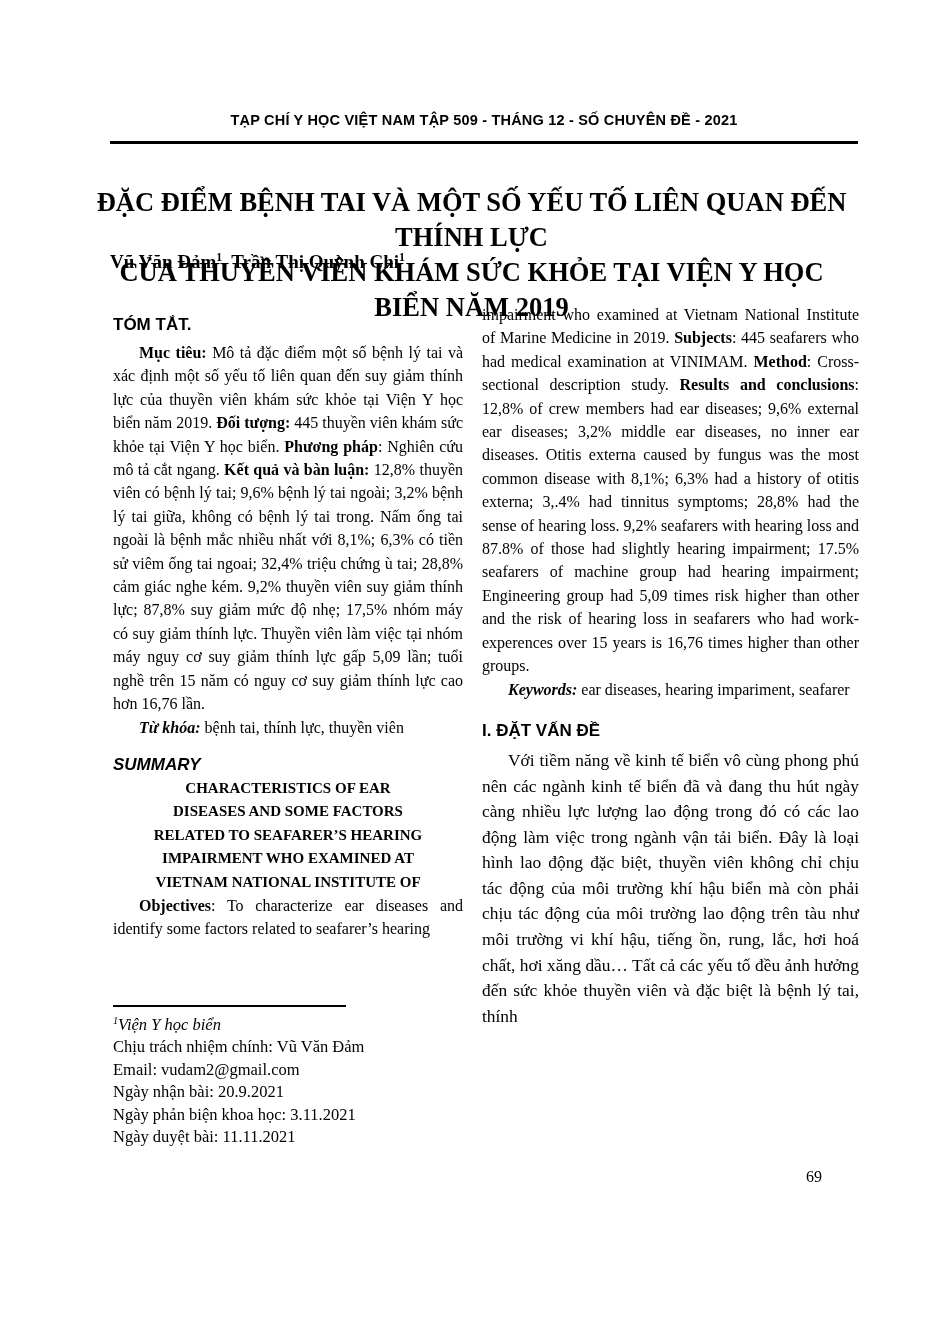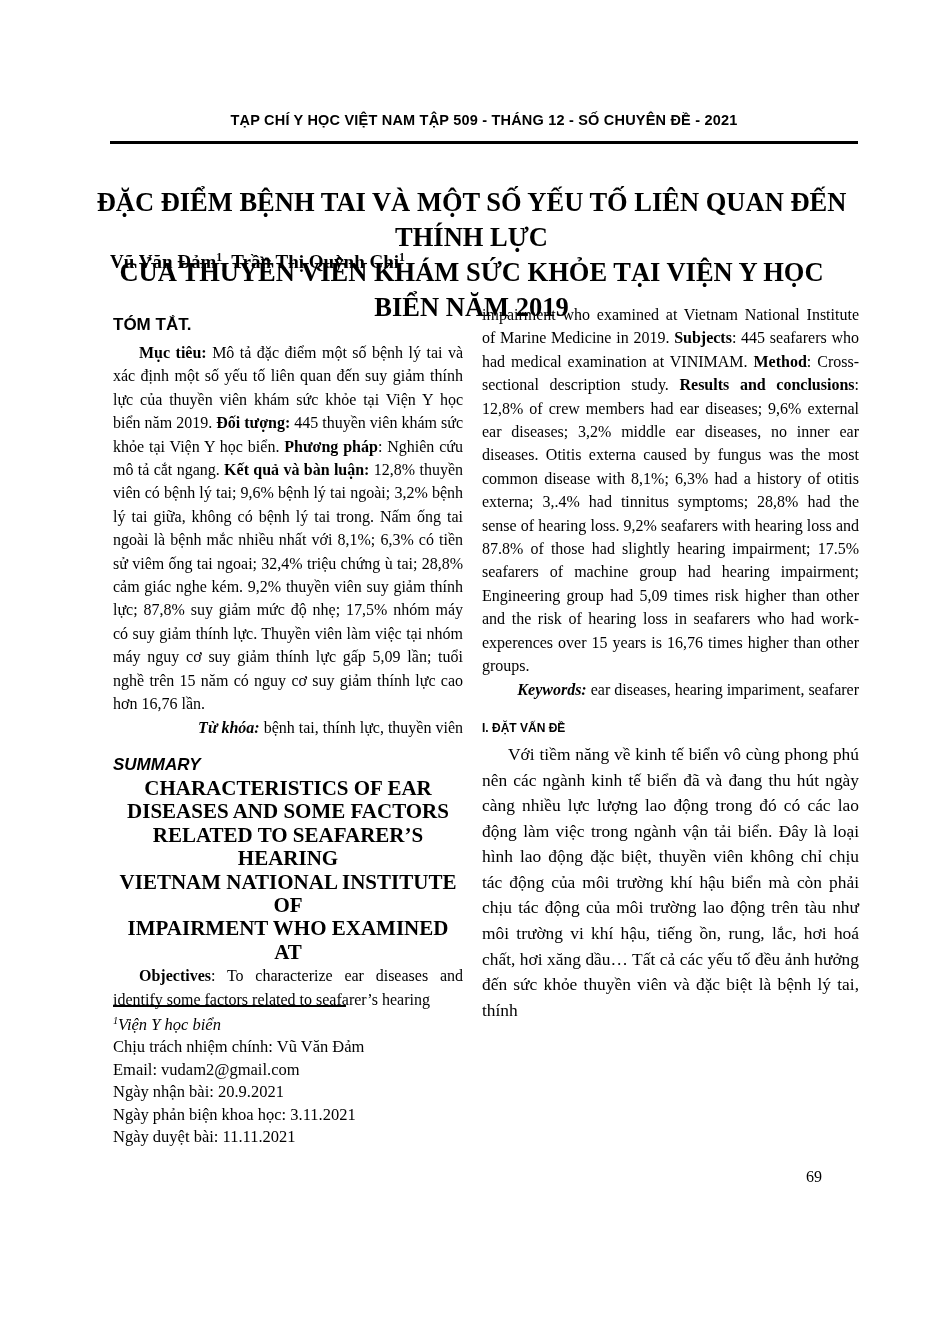--- a/index.html
+++ b/index.html
@@ -46,29 +46,29 @@
   }
   .col { position: absolute; }
   .col-left  { top: 315px; left: 113px; width: 350px; }
   .col-right { top: 303px; left: 482px; width: 377px; }
   .h-sans {
     font-family: "Liberation Sans", sans-serif;
     font-weight: bold;
     font-size: 17px;
     margin: 0 0 6px 0;
   }
-  .body-sm { font-size: 16px; line-height: 23.4px; margin: 0; text-align: right; }
+  .body-sm { font-size: 16px; line-height: 23.4px; margin: 0; }
   .body-lg { font-size: 17.4px; line-height: 25.6px; margin: 0; }
   .justify { text-align: justify; }
   .indent  { text-indent: 26px; }
   .mt-summary { margin-top: 16px; margin-bottom: 2px; font-style: italic; }
-  .mt-intro   { margin-top: 20px; margin-bottom: 7px; font-size: 12px; }
+  .mt-intro   { margin-top: 20px; margin-bottom: 7px; font-size: 17px; }
   .en-title {
     font-weight: bold;
-    font-size: 21px;
+    font-size: 15px;
     line-height: 23.4px;
     text-align: center;
   }
   .footnote {
     position: absolute;
     top: 1005px; left: 113px; width: 352px;
     font-size: 16.5px;
     line-height: 22.4px;
   }
   .footnote-rule { width: 233px; height: 2px; background: #000000; margin-bottom: 7px; }
@@ -94,22 +94,22 @@
 
   <div class="col col-left">
     <h2 class="h-sans">TÓM TẮT.</h2>
     <p class="body-sm justify indent"><span class="b">Mục tiêu: </span><span>Mô tả đặc điểm một số bệnh lý tai và xác định một số yếu tố liên quan đến suy giảm thính lực của thuyền viên khám sức khỏe tại Viện Y học biển năm 2019. </span><span class="b">Đối tượng: </span><span>445 thuyền viên khám sức khỏe tại Viện Y học biển. </span><span class="b">Phương pháp</span><span>: Nghiên cứu mô tả cắt ngang. </span><span class="b">Kết quả và bàn luận: </span><span>12,8% thuyền viên có bệnh lý tai; 9,6% bệnh lý tai ngoài; 3,2% bệnh lý tai giữa, không có bệnh lý tai trong. Nấm ống tai ngoài là bệnh mắc nhiều nhất với 8,1%; 6,3% có tiền sử viêm ống tai ngoai; 32,4% triệu chứng ù tai; 28,8% cảm giác nghe kém. 9,2% thuyền viên suy giảm thính lực; 87,8% suy giảm mức độ nhẹ; 17,5% nhóm máy có suy giảm thính lực. Thuyền viên làm việc tại nhóm máy nguy cơ suy giảm thính lực gấp 5,09 lần; tuổi nghề trên 15 năm có nguy cơ suy giảm thính lực cao hơn 16,76 lần.</span></p>
     <p class="body-sm indent"><span class="b i">Từ khóa: </span><span>bệnh tai, thính lực, thuyền viên</span></p>
     <h2 class="h-sans mt-summary">SUMMARY</h2>
     <div class="en-title">
         <div>CHARACTERISTICS OF EAR</div>
         <div>DISEASES AND SOME FACTORS</div>
         <div>RELATED TO SEAFARER’S HEARING</div>
+        <div>IMPAIRMENT WHO EXAMINED AT</div>
         <div>VIETNAM NATIONAL INSTITUTE OF</div>
-        <div>IMPAIRMENT WHO EXAMINED AT</div>
       </div>
     <p class="body-sm justify indent"><span class="b">Objectives</span><span>: To characterize ear diseases and identify some factors related to seafarer’s hearing</span></p>
   </div>
 
   <div class="col col-right">
     <p class="body-sm justify"><span>impairment who examined at Vietnam National Institute of Marine Medicine in 2019. </span><span class="b">Subjects</span><span>: 445 seafarers who had medical examination at VINIMAM. </span><span class="b">Method</span><span>: Cross-sectional description study. </span><span class="b">Results and conclusions</span><span>: 12,8% of crew members had ear diseases; 9,6% external ear diseases; 3,2% middle ear diseases, no inner ear diseases. Otitis externa caused by fungus was the most common disease with 8,1%; 6,3% had a history of otitis externa; 3,.4% had tinnitus symptoms; 28,8% had the sense of hearing loss. 9,2% seafarers with hearing loss and 87.8% of those had slightly hearing impairment; 17.5% seafarers of machine group had hearing impairment; Engineering group had 5,09 times risk higher than other and the risk of hearing loss in seafarers who had work-experences over 15 years is 16,76 times higher than other groups.</span></p>
     <p class="body-sm indent"><span class="b i">Keywords: </span><span>ear diseases, hearing impariment, seafarer</span></p>
     <h2 class="h-sans mt-intro">I. ĐẶT VẤN ĐỀ</h2>
     <p class="body-lg justify indent">Với tiềm năng về kinh tế biển vô cùng phong phú nên các ngành kinh tế biển đã và đang thu hút ngày càng nhiều lực lượng lao động trong đó có các lao động làm việc trong ngành vận tải biển. Đây là loại hình lao động đặc biệt, thuyền viên không chỉ chịu tác động của môi trường khí hậu biển mà còn phải chịu tác động của môi trường lao động trên tàu như môi trường vi khí hậu, tiếng ồn, rung, lắc, hơi hoá chất, hơi xăng dầu… Tất cả các yếu tố đều ảnh hưởng đến sức khỏe thuyền viên và đặc biệt là bệnh lý tai, thính</p>
   </div>

